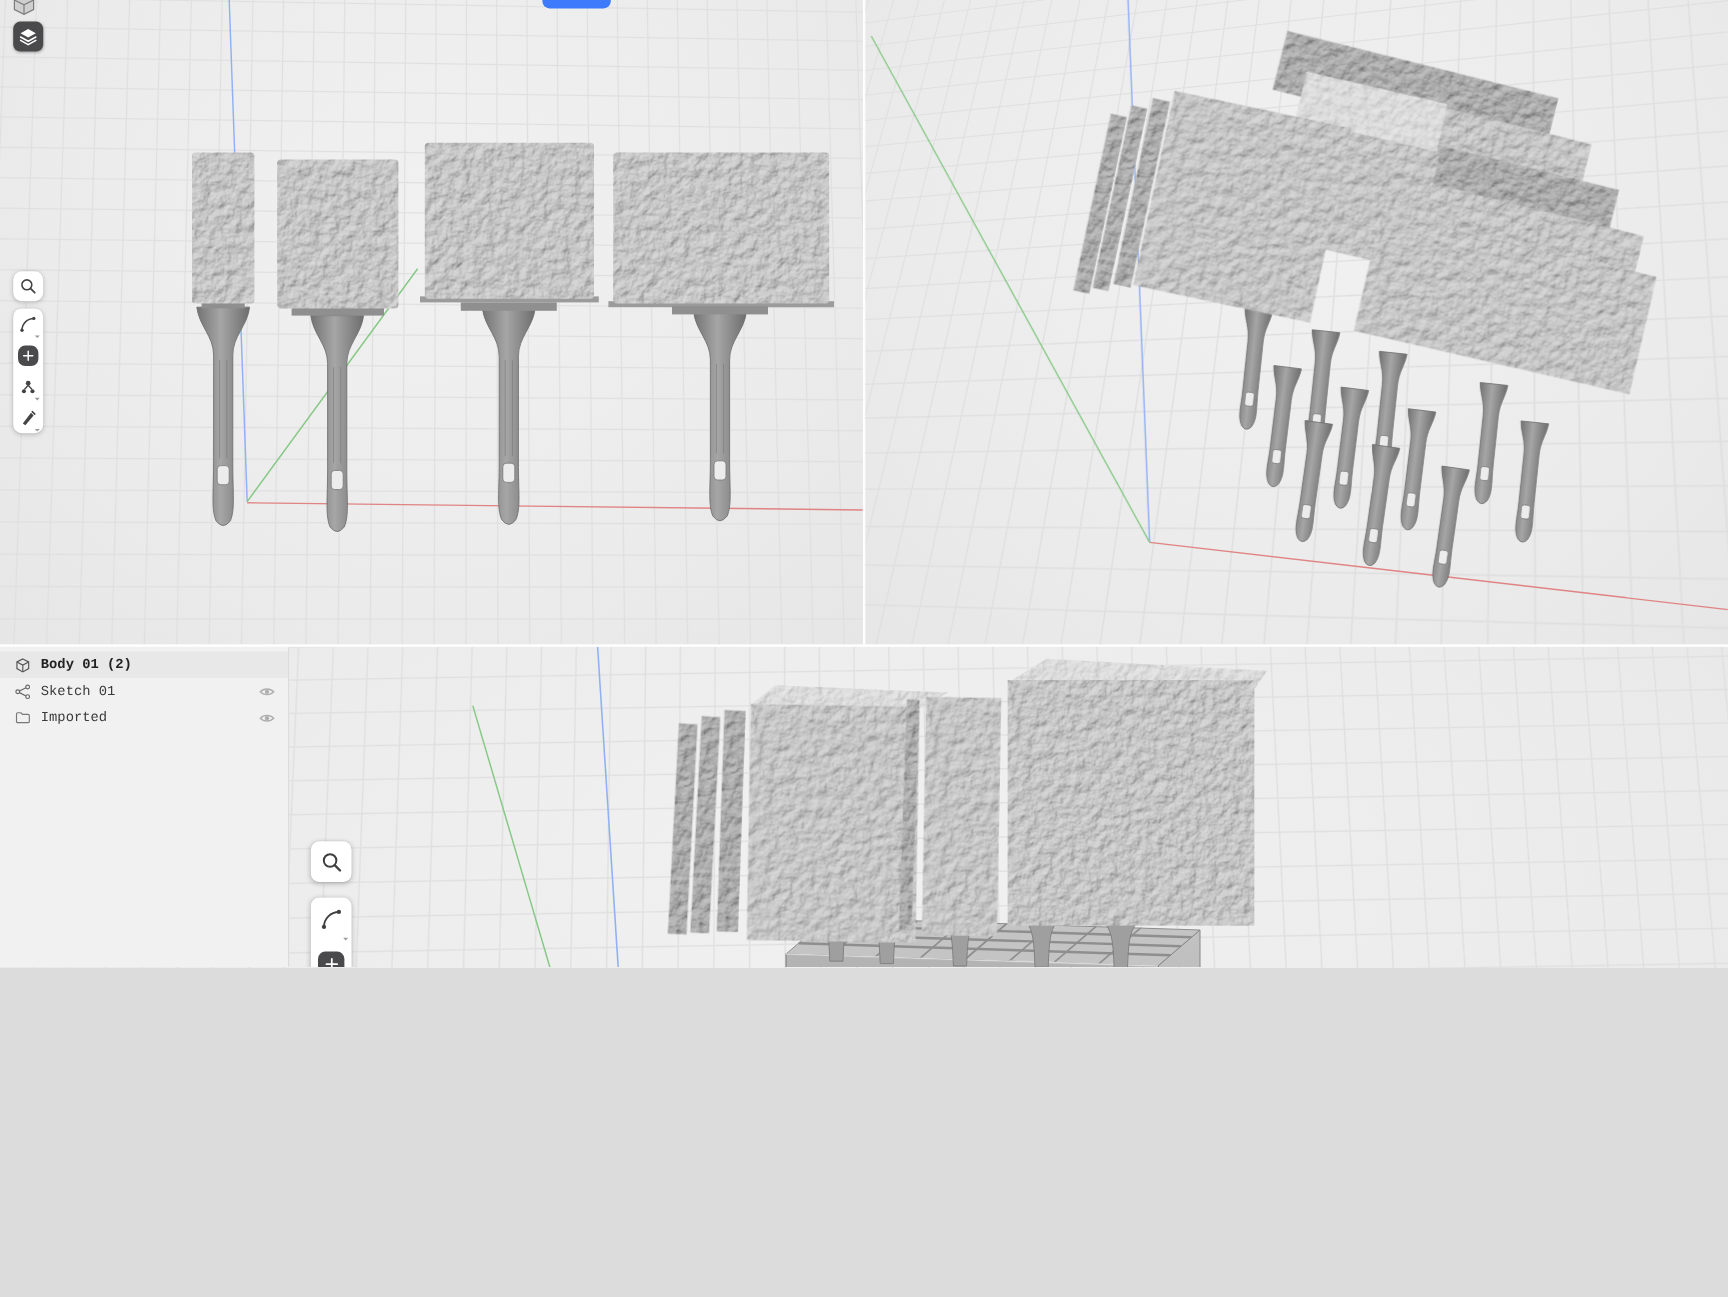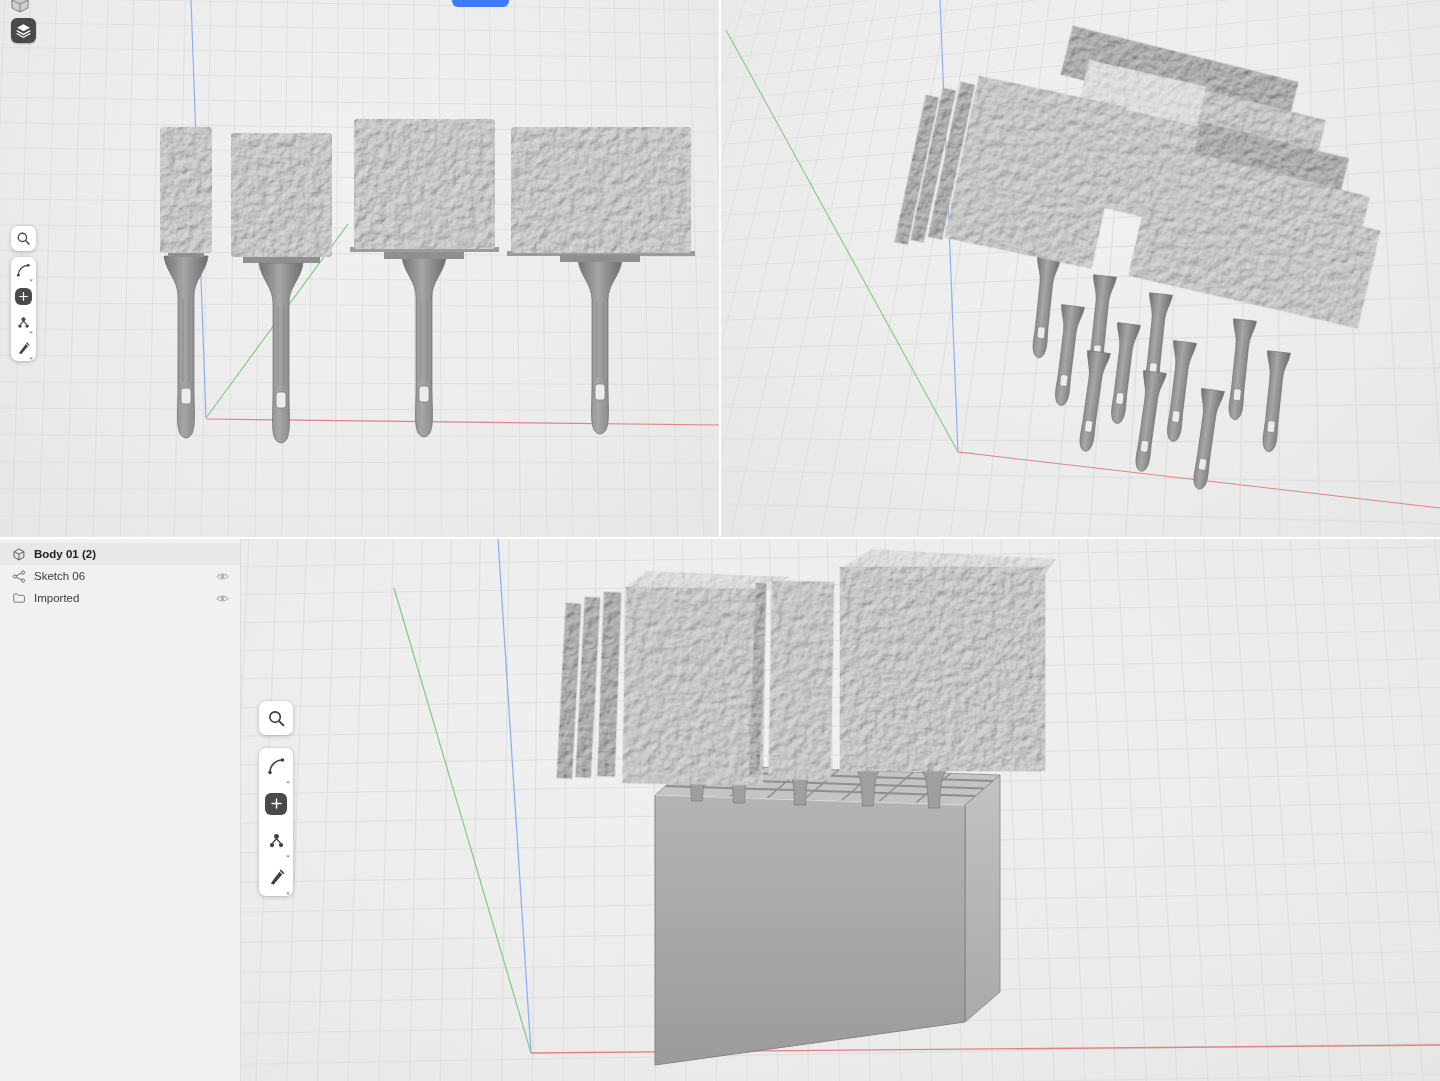--- a/index.html
+++ b/index.html
@@ -1,16 +1,16 @@
 <!DOCTYPE html>
 <html><head>
 <meta charset="utf-8">
 <style>
   html,body{margin:0;padding:0;background:#dcdcdc;font-family:"Liberation Sans",sans-serif;}
-  .stage{position:relative;width:1440px;height:1081px;overflow:hidden;background:#ebebeb;}
+  .stage{position:relative;width:1440px;height:806px;overflow:hidden;background:#ebebeb;font-family:Liberation Mono, monospace;}
   .vp{position:absolute;overflow:hidden;background:radial-gradient(ellipse at 50% 35%, #f1f1f1 0%, #ebebeb 65%, #e6e6e6 100%);}
   .vp-tl{left:0;top:0;width:719px;height:537px;}
   .vp-tr{left:721px;top:0;width:719px;height:537px;}
   .vp-bt{left:0;top:539px;width:1440px;height:542px;}
   .gridlayer{position:absolute;left:-40%;top:-40%;width:190%;height:190%;
     background-image:linear-gradient(to right,#dfdfdf 1px,transparent 1px),
                      linear-gradient(to bottom,#dfdfdf 1px,transparent 1px);
     background-size:26px 26px;}
   .vp-tl .gridlayer{transform:perspective(1500px) rotateX(8deg) rotateY(3deg);}
   .vp-tr .gridlayer{transform:perspective(900px) rotateX(24deg) rotateY(-14deg) rotateZ(4deg) scale(1.3);}
@@ -390,21 +390,21 @@
     <div class="prow">
       <span class="picon">
         <svg width="14" height="15" viewBox="0 0 16 16">
           <circle cx="3.2" cy="8" r="1.8" fill="none" stroke="#666" stroke-width="1.1"></circle>
           <circle cx="12.6" cy="3.4" r="1.8" fill="none" stroke="#666" stroke-width="1.1"></circle>
           <circle cx="12.6" cy="12.6" r="1.8" fill="none" stroke="#666" stroke-width="1.1"></circle>
           <line x1="4.8" y1="7.2" x2="11" y2="4.1" stroke="#666" stroke-width="1.1"></line>
           <line x1="4.8" y1="8.8" x2="11" y2="11.9" stroke="#666" stroke-width="1.1"></line>
         </svg>
       </span>
-      <span class="lbl">Sketch 06</span>
+      <span class="lbl">Sketch 01</span>
       <span class="eye">
         <svg width="15" height="13" viewBox="0 0 16 14">
           <path d="M2,7 C5,3.6 11,3.6 14,7 C11,10.4 5,10.4 2,7 Z" fill="none" stroke="#adadad" stroke-width="1.2"></path>
           <circle cx="8" cy="7" r="1.9" fill="#adadad"></circle>
         </svg>
       </span>
     </div>
     <div class="prow">
       <span class="picon">
         <svg width="14" height="14" viewBox="0 0 16 16">

